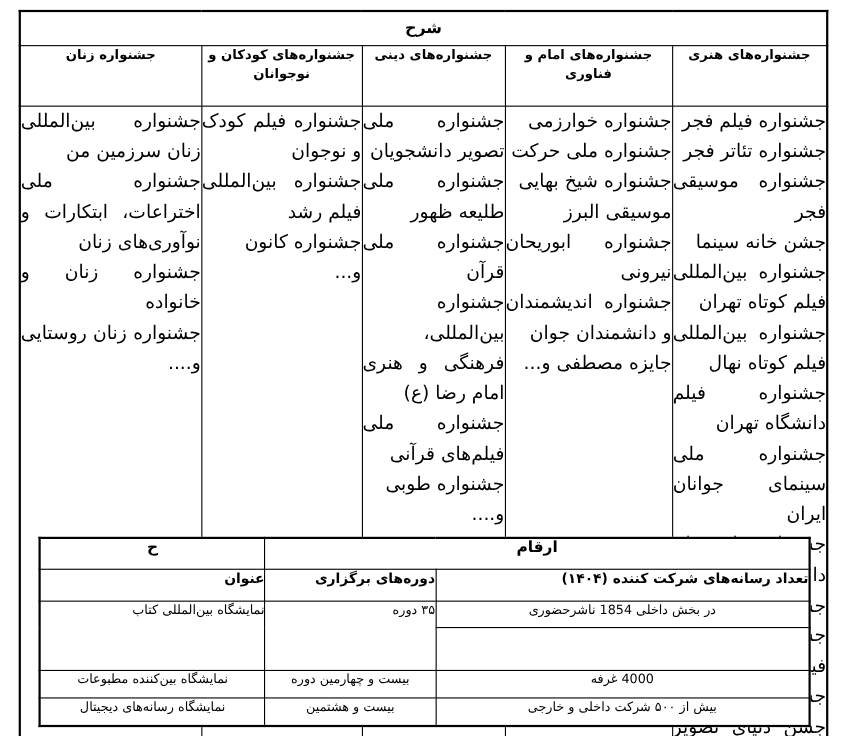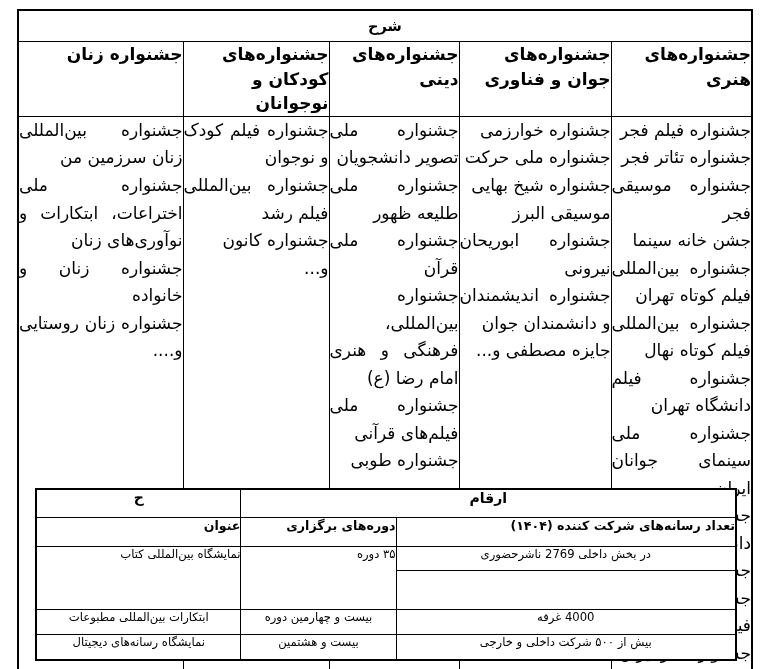--- a/index.html
+++ b/index.html
@@ -49,23 +49,23 @@
 
   .title-cell {
     text-align: center;
     font-weight: bold;
     font-size: 14.5px;
     height: 30px;
     vertical-align: middle;
     line-height: 30px;
   }
   .colhead {
-    text-align: right;
-    font-weight: bold;
-    font-size: 17px;
+    text-align: center;
+    font-weight: bold;
+    font-size: 12px;
     height: 54px;
     vertical-align: middle;
     padding: 2px 6px;
     line-height: 1.45;
   }
   .bodycell {
     font-size: 17px;
     line-height: 1.62;
     padding: 7px 9px 9px 9px;
     text-align: justify;
@@ -135,21 +135,21 @@
         <col style="width:130px">
         <col style="width:146px">
         <col style="width:165px">
       </colgroup>
       <thead>
         <tr>
           <th class="title-cell" colspan="5">شرح</th>
         </tr>
         <tr>
           <th class="colhead">جشنواره‌های هنری</th>
-          <th class="colhead">جشنواره‌های جوان و فناوری</th>
+          <th class="colhead">جشنواره‌های امام و فناوری</th>
           <th class="colhead">جشنواره‌های دینی</th>
           <th class="colhead">جشنواره‌های کودکان و نوجوانان</th>
           <th class="colhead">جشنواره زنان</th>
         </tr>
       </thead>
       <tbody>
         <tr>
           <td class="bodycell">
             <span class="line">جشنواره فیلم فجر</span>
             <span class="line">جشنواره تئاتر فجر</span>
@@ -217,32 +217,32 @@
           <th class="b-title">ح</th>
         </tr>
         <tr>
           <th class="b-head">تعداد رسانه‌های شرکت کننده (۱۴۰۴)</th>
           <th class="b-head">دوره‌های برگزاری</th>
           <th class="b-head">عنوان</th>
         </tr>
       </thead>
       <tbody>
         <tr>
-          <td class="b-cell split-top">در بخش داخلی 2769 ناشرحضوری</td>
+          <td class="b-cell split-top">در بخش داخلی 1854 ناشرحضوری</td>
           <td class="b-cell tall" rowspan="2">۳۵ دوره</td>
           <td class="b-cell tall" rowspan="2">نمایشگاه بین‌المللی کتاب</td>
         </tr>
         <tr>
           <td class="b-cell split-bottom"></td>
         </tr>
 
         <tr>
           <td class="b-cell">4000 غرفه</td>
           <td class="b-cell">بیست و چهارمین دوره</td>
-          <td class="b-cell">ابتکارات بین‌المللی مطبوعات</td>
+          <td class="b-cell">نمایشگاه بین‌کننده مطبوعات</td>
         </tr>
 
         <tr>
           <td class="b-cell">بیش از ۵۰۰ شرکت داخلی و خارجی</td>
           <td class="b-cell">بیست و هشتمین</td>
           <td class="b-cell">نمایشگاه رسانه‌های دیجیتال</td>
         </tr>
       </tbody>
     </table>
   </div>

